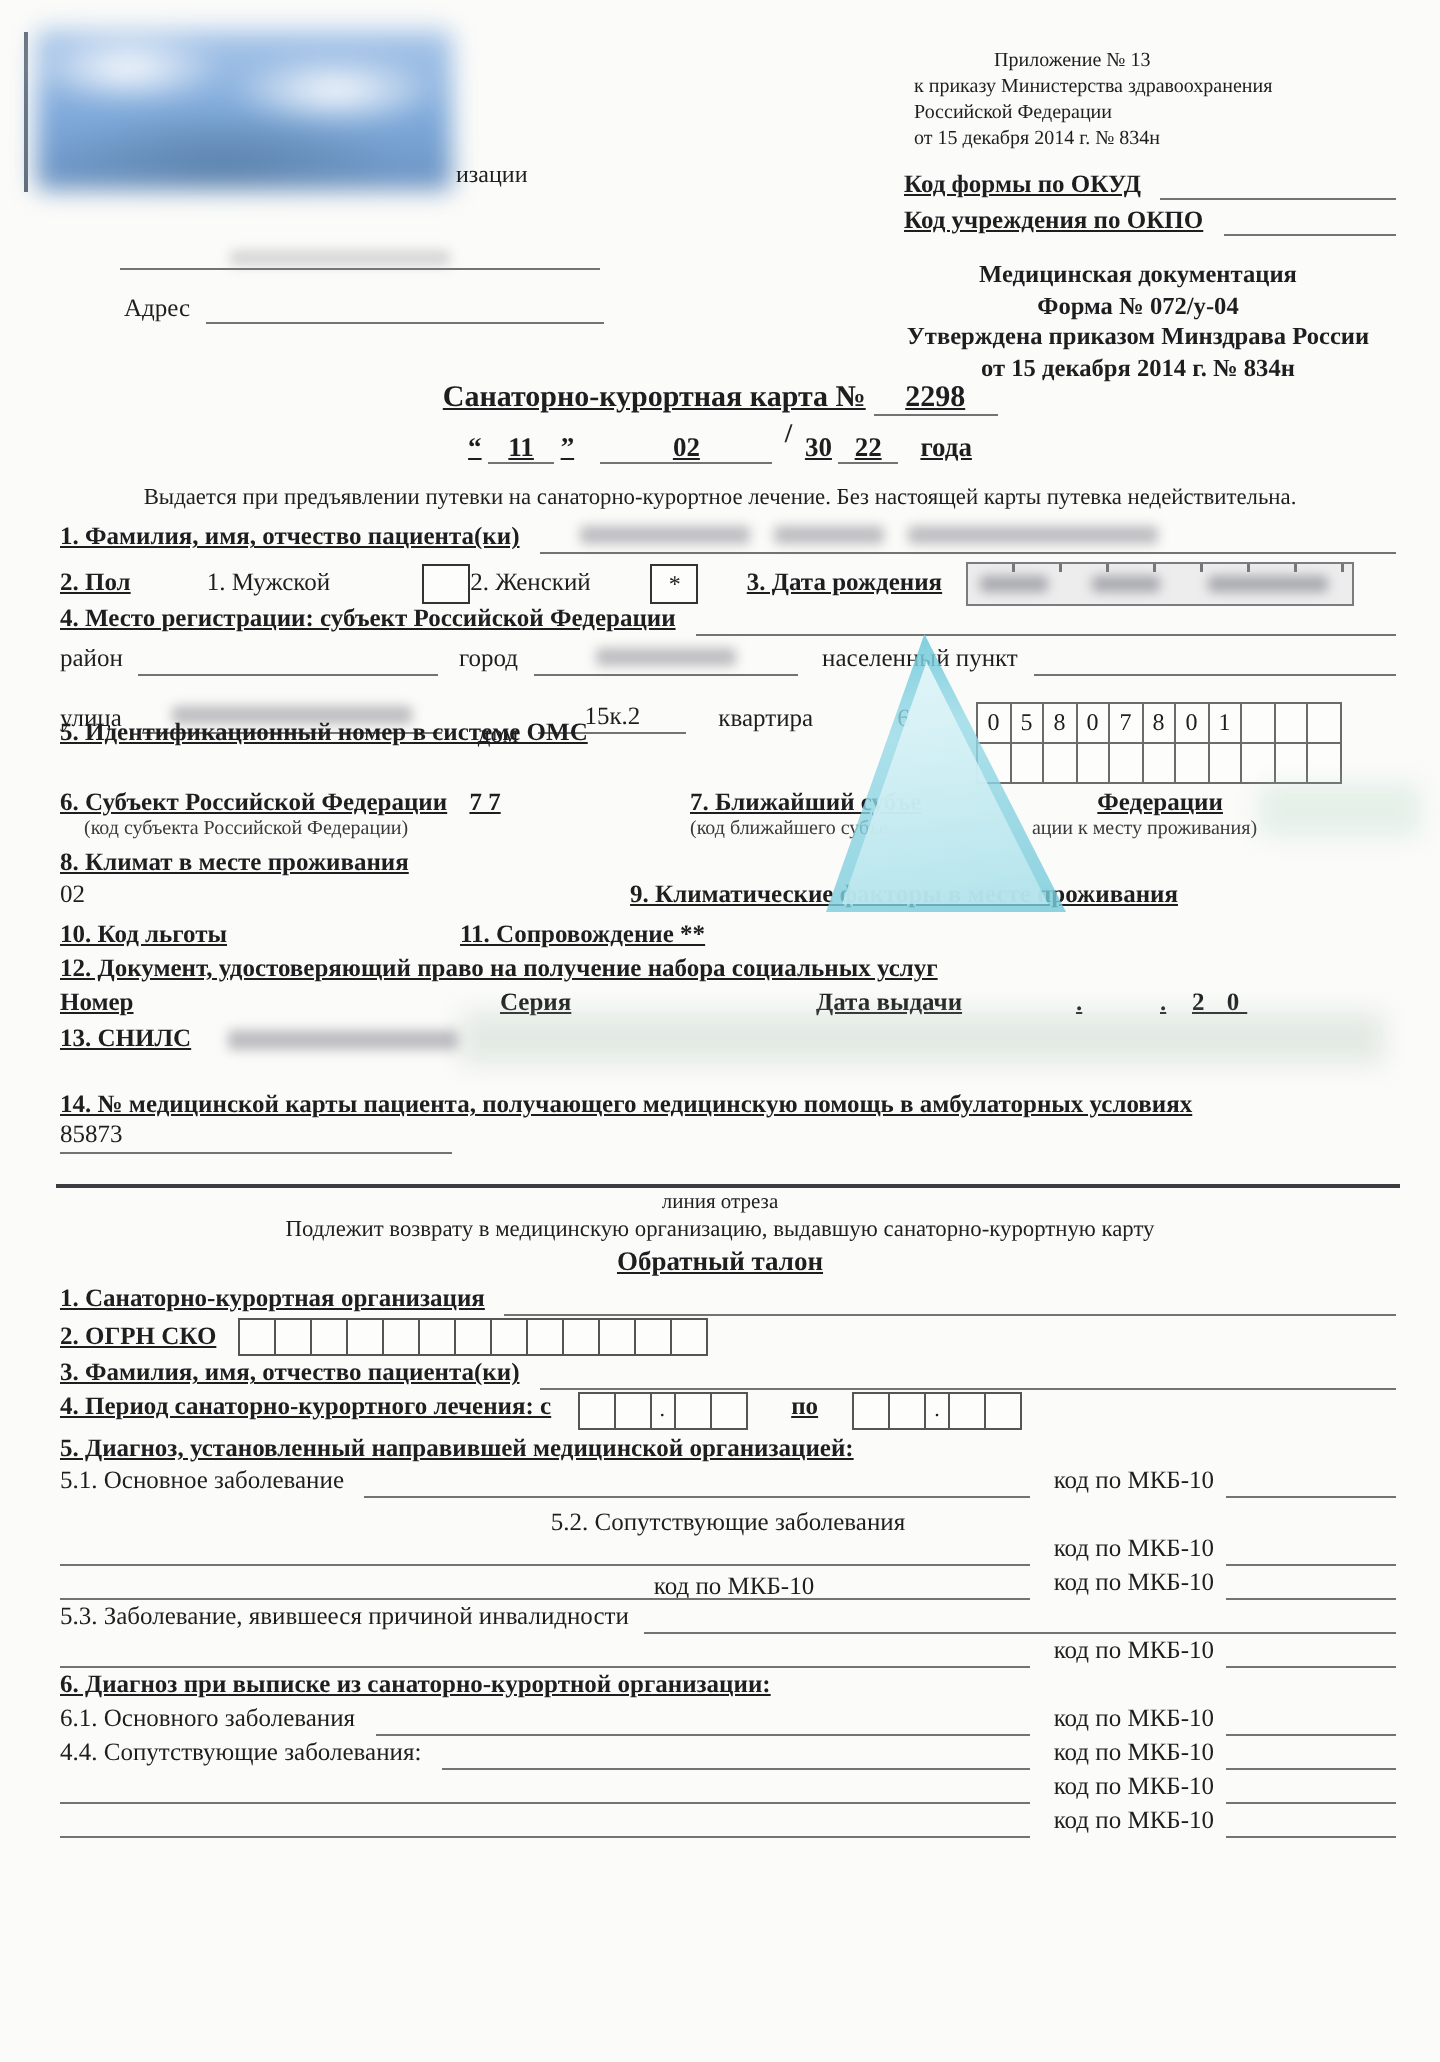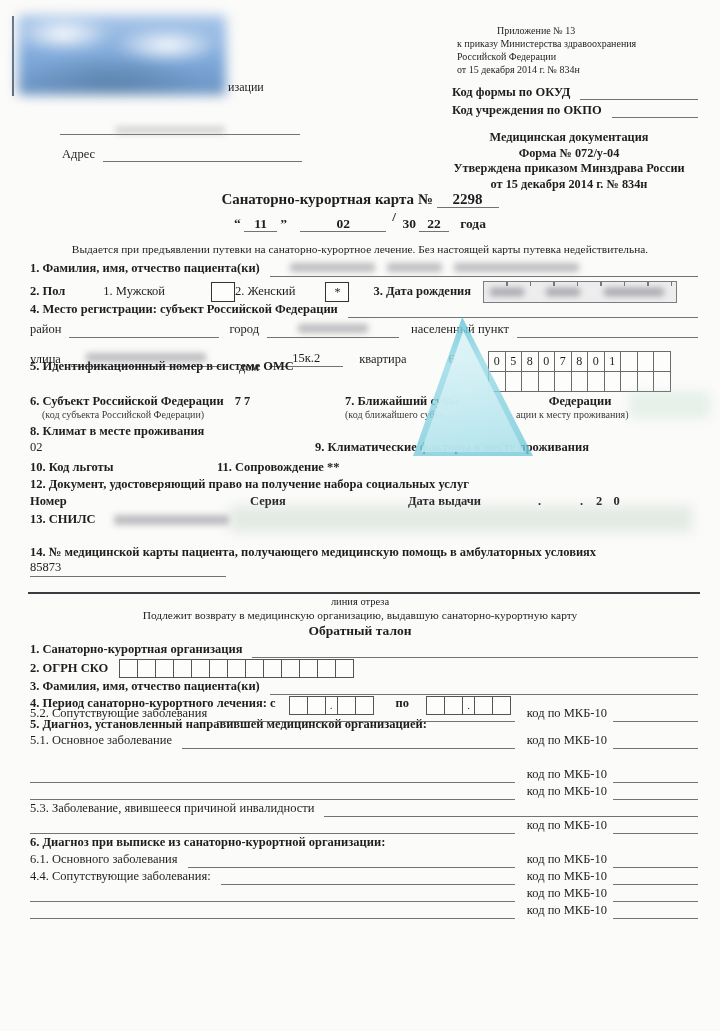--- a/index.html
+++ b/index.html
@@ -1,20 +1,20 @@
 <!DOCTYPE html>
 <html><head>
 <meta charset="utf-8">
 <style>
   html,body{margin:0;padding:0;}
   .page{position:relative;width:720px;height:1031px;background:#fbfbf9;overflow:hidden;
     font-family:"Liberation Serif","DejaVu Serif",serif;color:#1e1e20;}
   .abs{position:absolute;}
   .row{position:absolute;left:30px;right:22px;display:flex;align-items:center;white-space:nowrap;font-size:12.5px;line-height:1.25;}
-  .b{font-weight:bold;}
+  .b{font-weight:bold;text-decoration:underline;}
   .ul{border-bottom:1px solid #737373;}
   .ul2{border-bottom:2px solid #3c3c40;}
   .fill{flex:1 1 auto;min-width:0;}
   .sm{font-size:10px;color:#3a3a3e;}
   .center{left:0;right:0;text-align:center;}
   .cb{width:22px;height:18px;border:1.3px solid #333;display:inline-flex;align-items:center;justify-content:center;font-size:12px;background:#fdfdfc;}
   .cellgrid{display:grid;grid-template-columns:repeat(11,16.5px);}
   .cell{border:1px solid #6b6b6e;height:19px;margin:-1px 0 0 -1px;text-align:center;font-size:12px;line-height:19px;background:rgba(255,255,255,.55);}
   .cell13{width:17px;height:17px;border:1px solid #555;margin-left:-1px;display:inline-block;background:#fdfdfc;}
   .pcell{width:17px;height:17px;border:1px solid #555;margin-left:-1px;display:inline-flex;align-items:center;justify-content:center;font-size:11px;background:#fdfdfc;}
@@ -186,21 +186,21 @@
       <span style="width:72px;"></span>
       <span>ации к месту проживания)</span>
     </div>
   </div>
 
   <div class="abs b" style="left:30px;top:424px;font-size:12.5px;">8. Климат в месте проживания</div>
   <div class="abs" style="left:30px;top:440px;font-size:12.5px;">02</div>
   <div class="abs b" style="left:315px;top:440px;font-size:12.5px;">9. Климатические факторы в месте проживания</div>
 
   <div class="abs b" style="left:30px;top:460px;font-size:12.5px;">10. Код льготы</div>
-  <div class="abs b" style="left:217px;top:460px;font-size:12.5px;">11. Сопровождение **</div>
+  <div class="abs b" style="left:230px;top:460px;font-size:12.5px;">11. Сопровождение **</div>
 
   <div class="abs b" style="left:30px;top:477px;font-size:12.5px;">12. Документ, удостоверяющий право на получение набора социальных услуг</div>
   <div class="abs b" style="left:30px;top:494px;font-size:12.5px;">Номер</div>
   <div class="abs b" style="left:250px;top:494px;font-size:12.5px;">Серия</div>
   <div class="abs b" style="left:408px;top:494px;font-size:12.5px;">Дата выдачи</div>
   <div class="abs b" style="left:538px;top:494px;font-size:12.5px;">.</div>
   <div class="abs b" style="left:580px;top:494px;font-size:12.5px;">.</div>
   <div class="abs b" style="left:596px;top:494px;font-size:12.5px;letter-spacing:4px;">2 0</div>
 
   <div class="smudge" style="left:230px;top:506px;right:28px;height:26px;background:rgba(178,200,184,.32);"></div>
@@ -266,21 +266,21 @@
   </div>
 
   <div class="abs b" style="left:30px;top:717px;font-size:12.5px;">5. Диагноз, установленный направившей медицинской организацией:</div>
 
   <div class="row" style="top:733px;">
     <span>5.1. Основное заболевание</span>
     <span class="fill ul" style="height:15px;margin-left:10px;"></span>
     <span class="mkb">код по МКБ-10</span>
     <span class="ul mkbul" style="height:15px;"></span>
   </div>
-  <div class="row" style="top:706px;">
+  <div class="row" style="top:754px;flex-direction:column;">
     <span>5.2. Сопутствующие заболевания</span>
     <span class="fill ul" style="height:15px;margin-left:10px;"></span>
     <span class="mkb">код по МКБ-10</span>
     <span class="ul mkbul" style="height:15px;"></span>
   </div>
   <div class="row" style="top:767px;">
     <span class="fill ul" style="height:15px;"></span>
     <span class="mkb">код по МКБ-10</span>
     <span class="ul mkbul" style="height:15px;"></span>
   </div>

